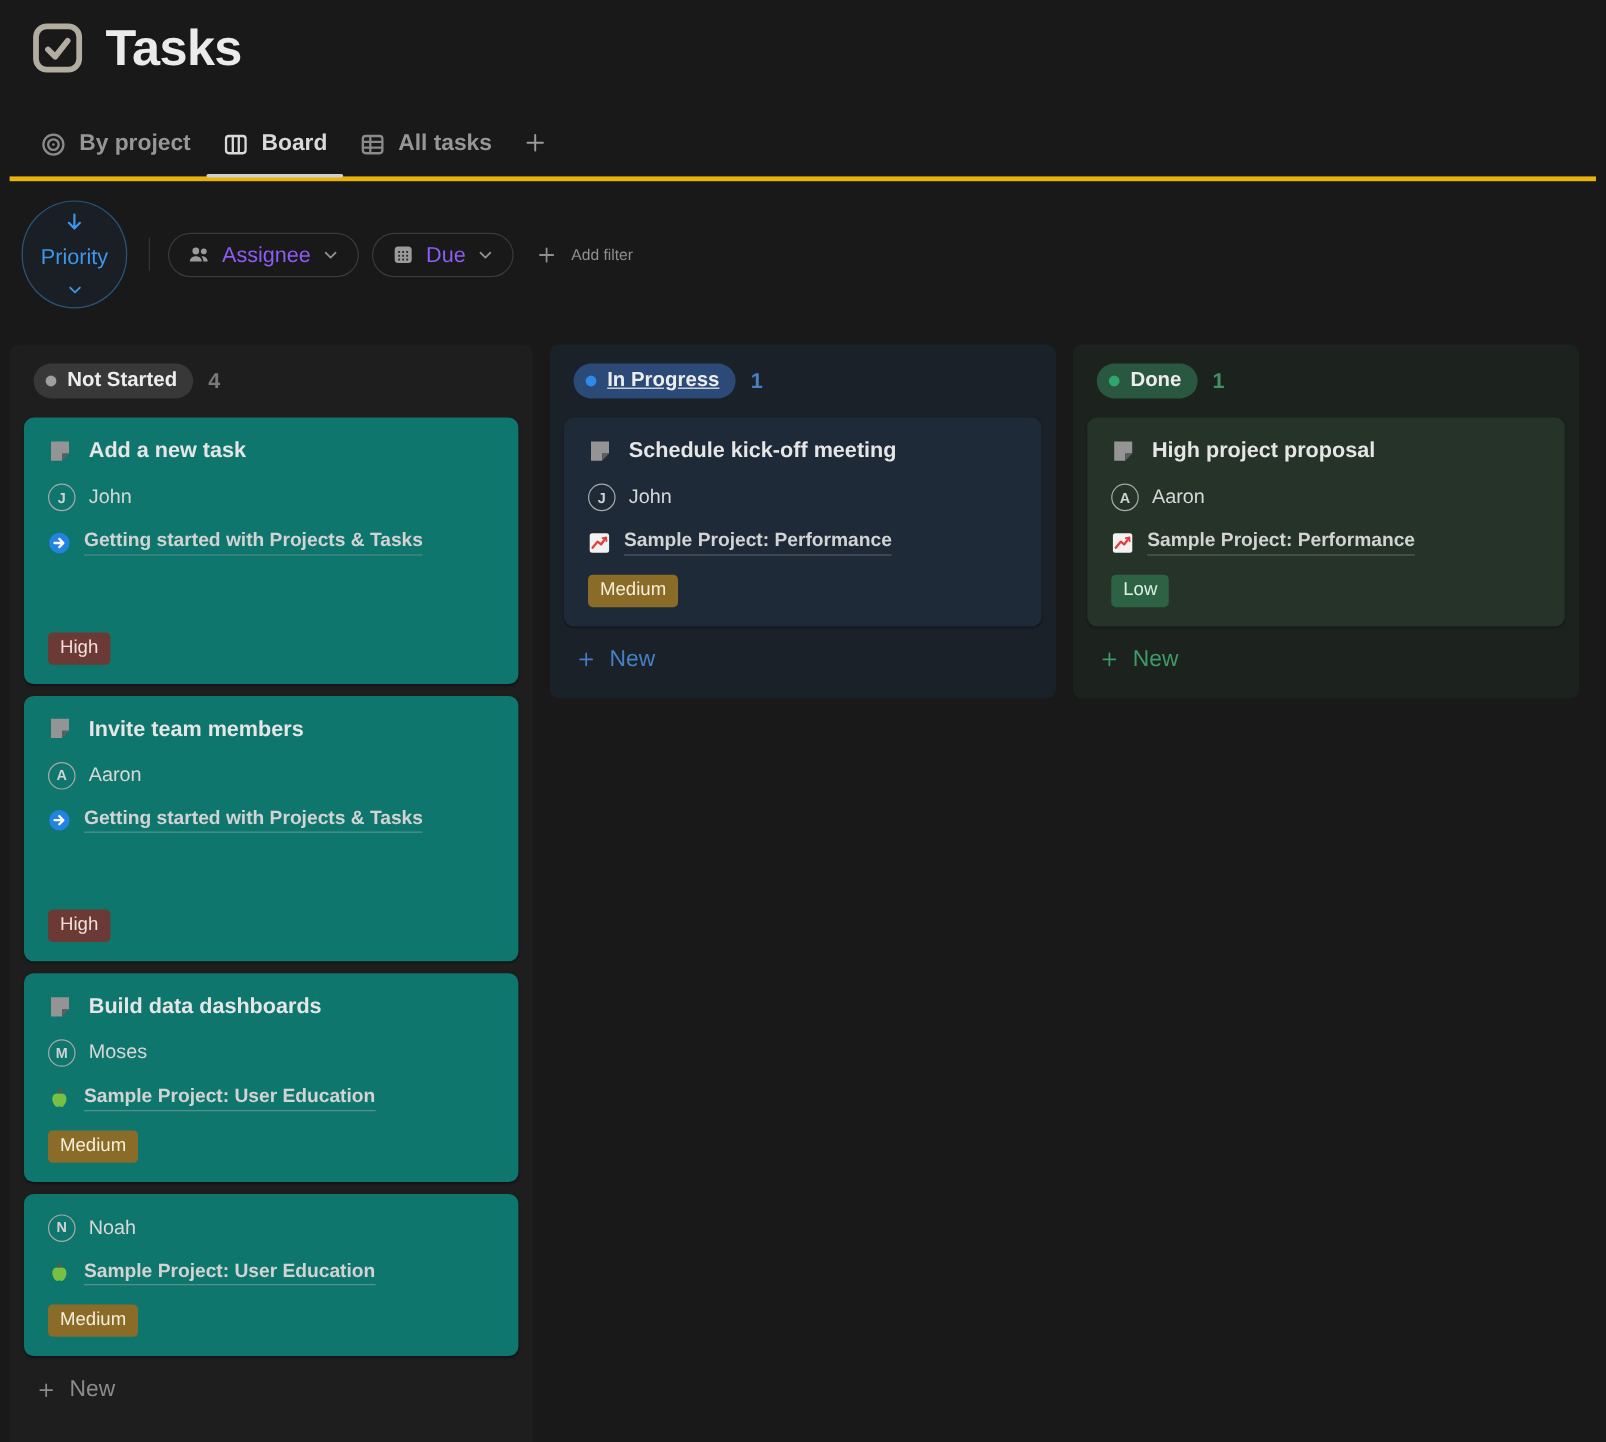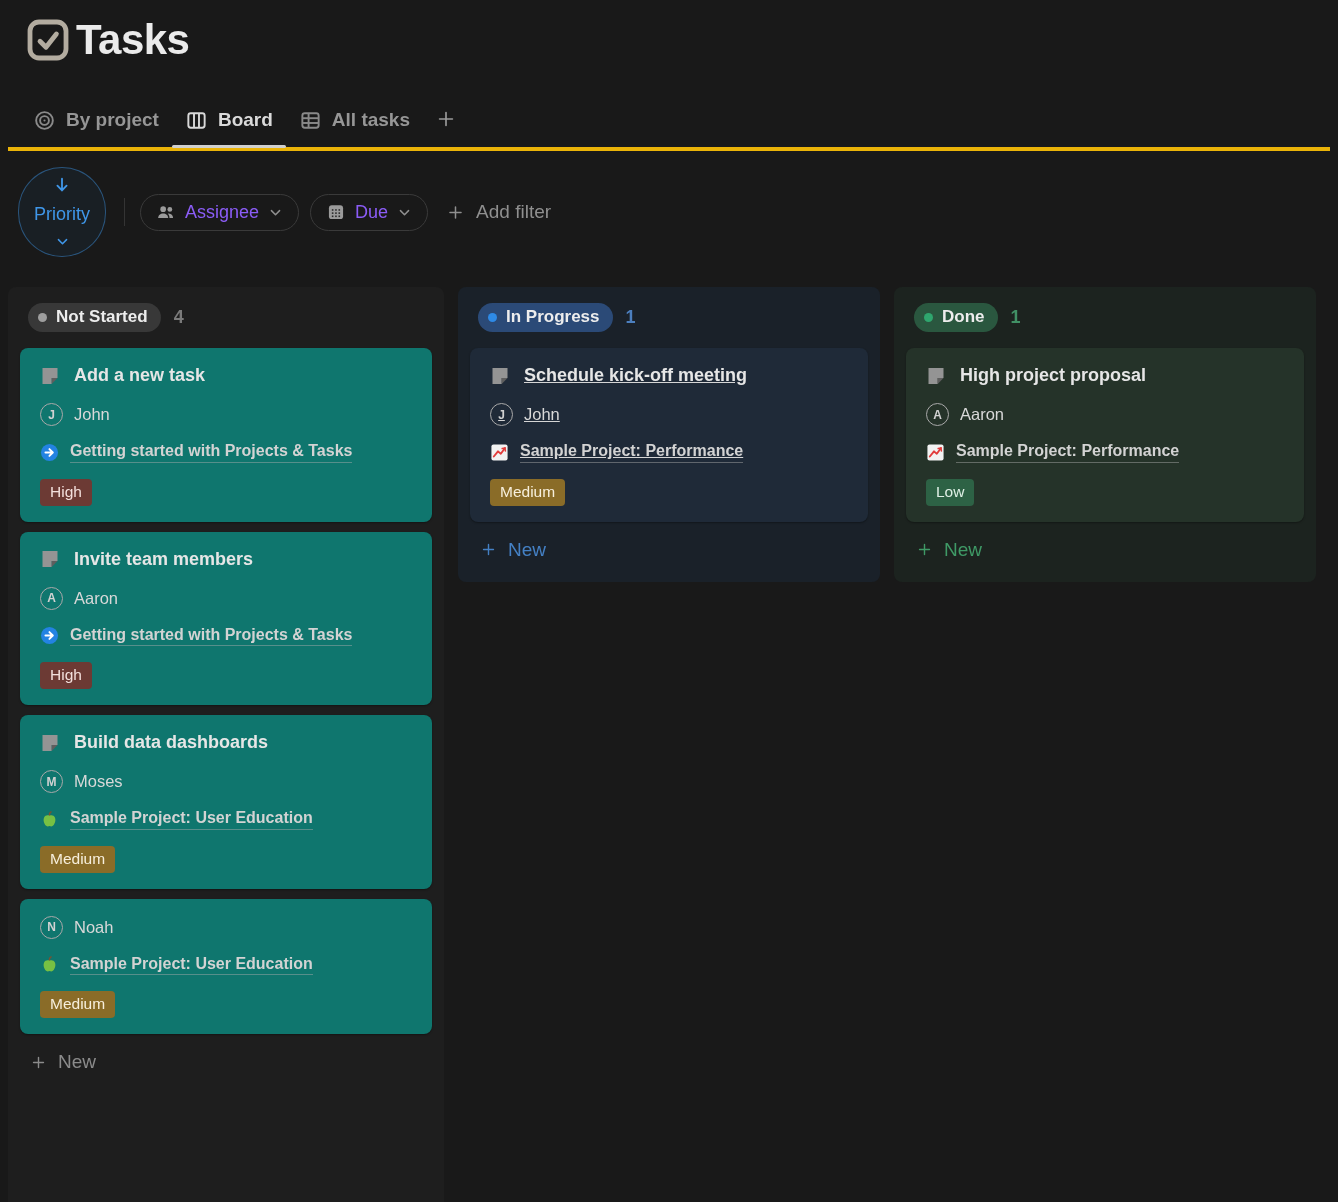--- a/index.html
+++ b/index.html
@@ -5,80 +5,80 @@
   * { margin:0; padding:0; box-sizing:border-box; }
   html,body { width:1338px; height:1202px; overflow:hidden; }
   body {
     background:#191919;
     color:#d5d5d5;
     font-family:"Liberation Sans", sans-serif;
     -webkit-font-smoothing:antialiased;
   }
 
   
-  .header { display:flex; align-items:center; gap:4px; padding:16px 0 0 24px; height:64px; }
+  .header { display:flex; align-items:center; gap:16px; padding:16px 0 0 24px; height:64px; }
   .title-icon { width:48px; height:48px; flex:0 0 auto; }
   .page-title { font-size:42px; font-weight:700; color:#ebebeb; letter-spacing:-0.5px; }
 
   
   .tabs-row { display:flex; margin:34px 8px 0 8px; border-bottom:4px solid #eab308; padding-left:12px; }
   .tab { position:relative; display:flex; align-items:center; gap:10px; padding:10px 13px 15px; font-size:19px; font-weight:700; color:#969696; cursor:pointer; }
   .tab .t-icon { width:23px; height:23px; display:block; }
   .tab.active { color:#dadada; }
   .tab.active::after { content:""; position:absolute; left:0; right:0; bottom:-1px; height:3.5px; background:#cfcfcf; border-radius:2px; }
   .add-view { padding:10px 12px 17px; display:flex; align-items:center; cursor:pointer; }
 
   
   .filter-row { display:flex; align-items:center; margin:16px 0 0 18px; }
   .fpill { display:inline-flex; align-items:center; gap:9px; border:1px solid #3a3a3a; border-radius:999px; padding:7px 15px; font-size:18px; color:#8b5cf6; cursor:pointer; }
   .fpill + .fpill { margin-left:11px; }
   .fpill.sort { color:#3f96e8; border-color:rgba(63,150,232,0.45); background:rgba(35,131,226,0.06);flex-direction:column; }
   .fpill .f-icon { width:20px; height:20px; display:block; }
   .vdivider { width:1px; height:28px; background:#343434; margin:0 15px 0 18px; }
-  .add-filter { display:flex; align-items:center; gap:11px; color:#8f8f8f; font-size:19px; margin-left:18px; cursor:pointer; }
+  .add-filter { display:flex; align-items:center; gap:11px; color:#8f8f8f; font-size:13px; margin-left:18px; cursor:pointer; }
 
   
   .board { display:flex; align-items:flex-start; gap:14px; margin:30px 8px 0 8px; height:966px; }
   .column { border-radius:8px; padding:12px 12px 0 12px; flex:0 0 auto; }
   .column.neutral { width:436px; background:#1e1e1e; height:100%; }
   .column.blue    { width:422px; background:#1a2129; }
   .column.green   { width:422px; background:#1c231f; }
 
   .col-header { display:flex; align-items:center; gap:13px; padding:4px 8px 16px 8px; }
   .status-pill { display:inline-flex; align-items:center; gap:9px; padding:4px 13px 5px 10px; border-radius:999px; font-size:17px; font-weight:700; color:#ededed; }
   .status-dot { width:9px; height:9px; border-radius:50%; }
   .neutral .status-pill { background:#383838; }
   .neutral .status-dot  { background:#9e9e9e; }
   .neutral .col-count   { color:#7a7a7a; }
-  .blue .status-pill { background:#2b4a77; }
+  .blue .status-pill { background:#2b4a77;text-decoration:underline; }
   .blue .status-dot  { background:#2e8ae6; }
   .blue .col-count   { color:#4c7fbe; }
   .green .status-pill { background:#2a573f; }
   .green .status-dot  { background:#2fa66e; }
   .green .col-count   { color:#419065; }
   .col-count { font-size:18px; font-weight:600; }
 
   .cards { display:flex; flex-direction:column; gap:10px; }
   .card { border-radius:8px; padding:17px 18px 16px 20px; box-shadow:0 1px 2px rgba(0,0,0,0.35); cursor:pointer; }
   .neutral .card { background:#0f766e; }
-  .blue .card    { background:#1f2a38;text-decoration:underline; }
+  .blue .card    { background:#1f2a38; }
   .green .card   { background:#253329; }
 
   .card-title-row { display:flex; align-items:center; gap:14px; margin-bottom:17px; }
   .pg-icon { width:20px; height:20px; flex:0 0 auto; }
   .card-title { font-size:18px; font-weight:700; color:#e6e6e6; }
 
   .prop-row { display:flex; align-items:center; gap:11px; margin-bottom:16px; }
   .avatar { width:23px; height:23px; border-radius:50%; border:1.2px solid #a9a9a9; color:#d2d2d2; font-size:12px; font-weight:600; display:flex; align-items:center; justify-content:center; flex:0 0 auto; }
   .assignee-name { font-size:16.5px; color:#d8d8d8; }
   .proj-icon { width:19px; height:19px; flex:0 0 auto; }
   .project-link { font-size:16px; font-weight:700; color:#d3d3d3; border-bottom:1.5px solid rgba(175,175,175,0.45); padding-bottom:1.5px; cursor:pointer; }
 
   .tag { display:inline-block; padding:4px 10px 5px; border-radius:4px; font-size:15.5px; }
-  .tag.red    { background:#6c3a34; color:#f3dfdc; }
+  .tag.red    { background:#6c3a34; color:#f3dfdc;margin-top:48px; }
   .tag.yellow { background:#8a6c28; color:#f7efdc; }
   .tag.green  { background:#2d6245; color:#dff0e6; }
 
   .new-row { display:flex; align-items:center; gap:11px; padding:17px 10px 21px 10px; font-size:19px; cursor:pointer; }
   .neutral .new-row { color:#8b8b8b; }
   .blue .new-row    { color:#4480c4; }
   .green .new-row   { color:#3f9a66; }
   .new-row svg { width:17px; height:17px; }
 </style>
 </head>

